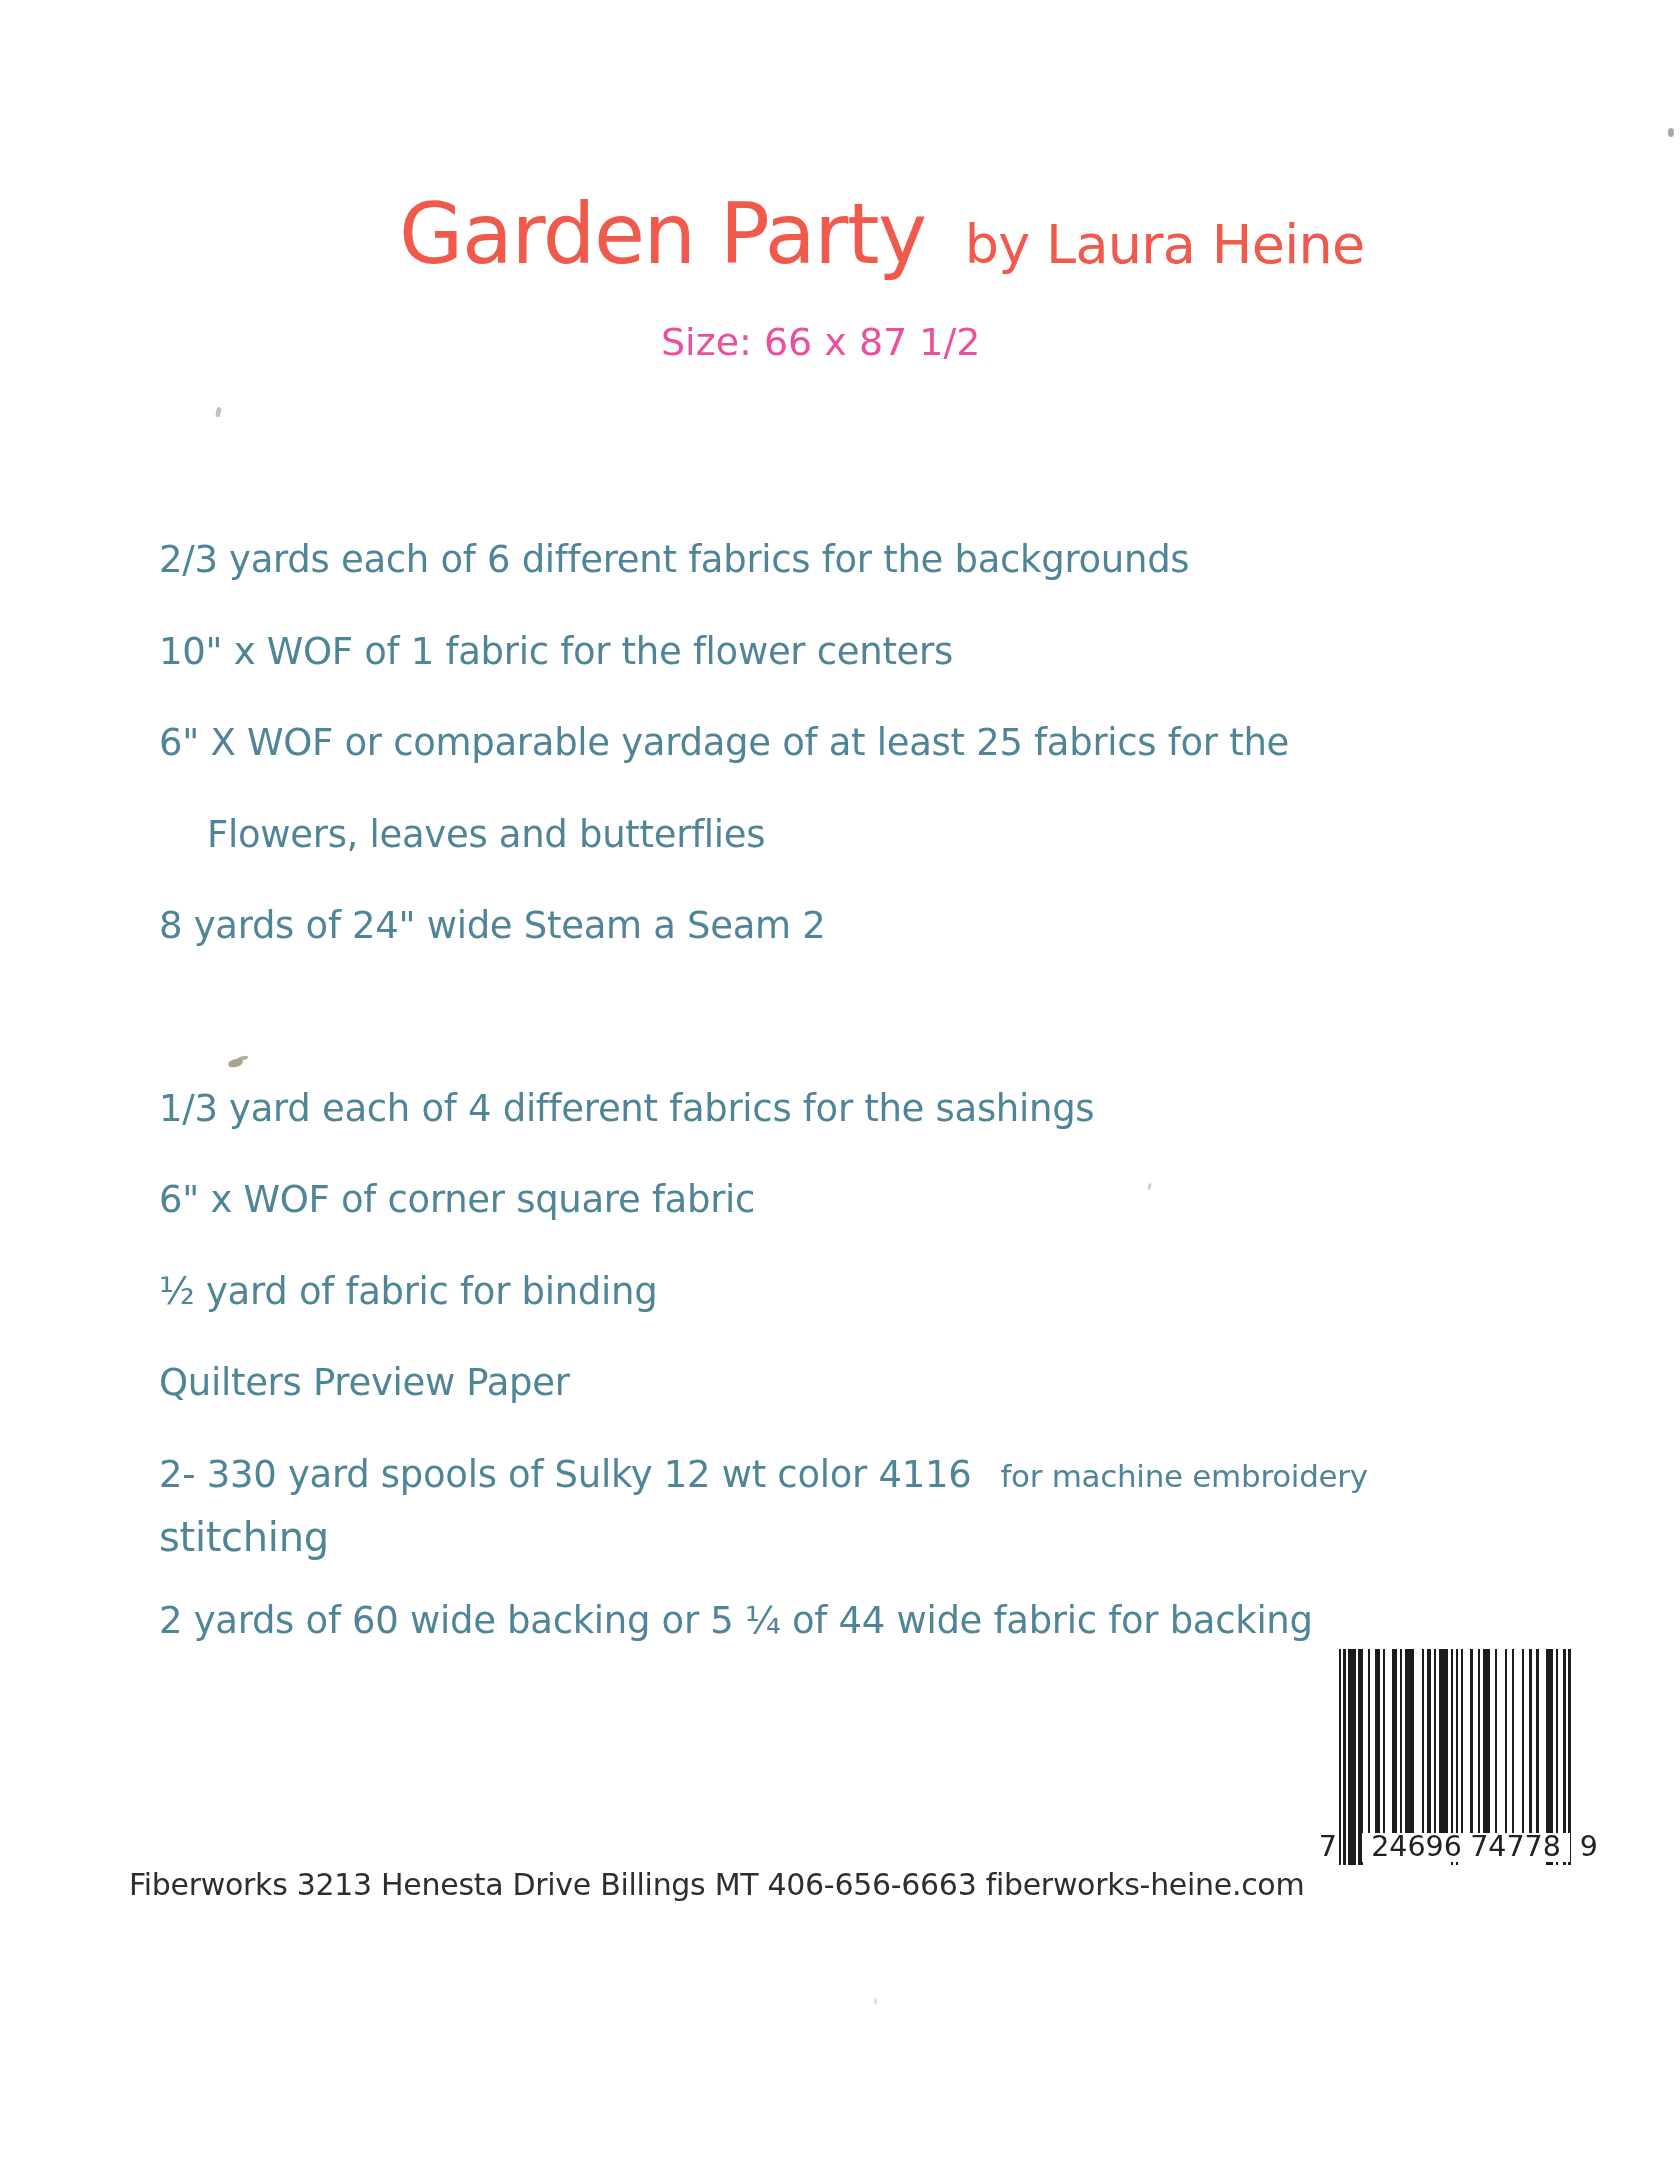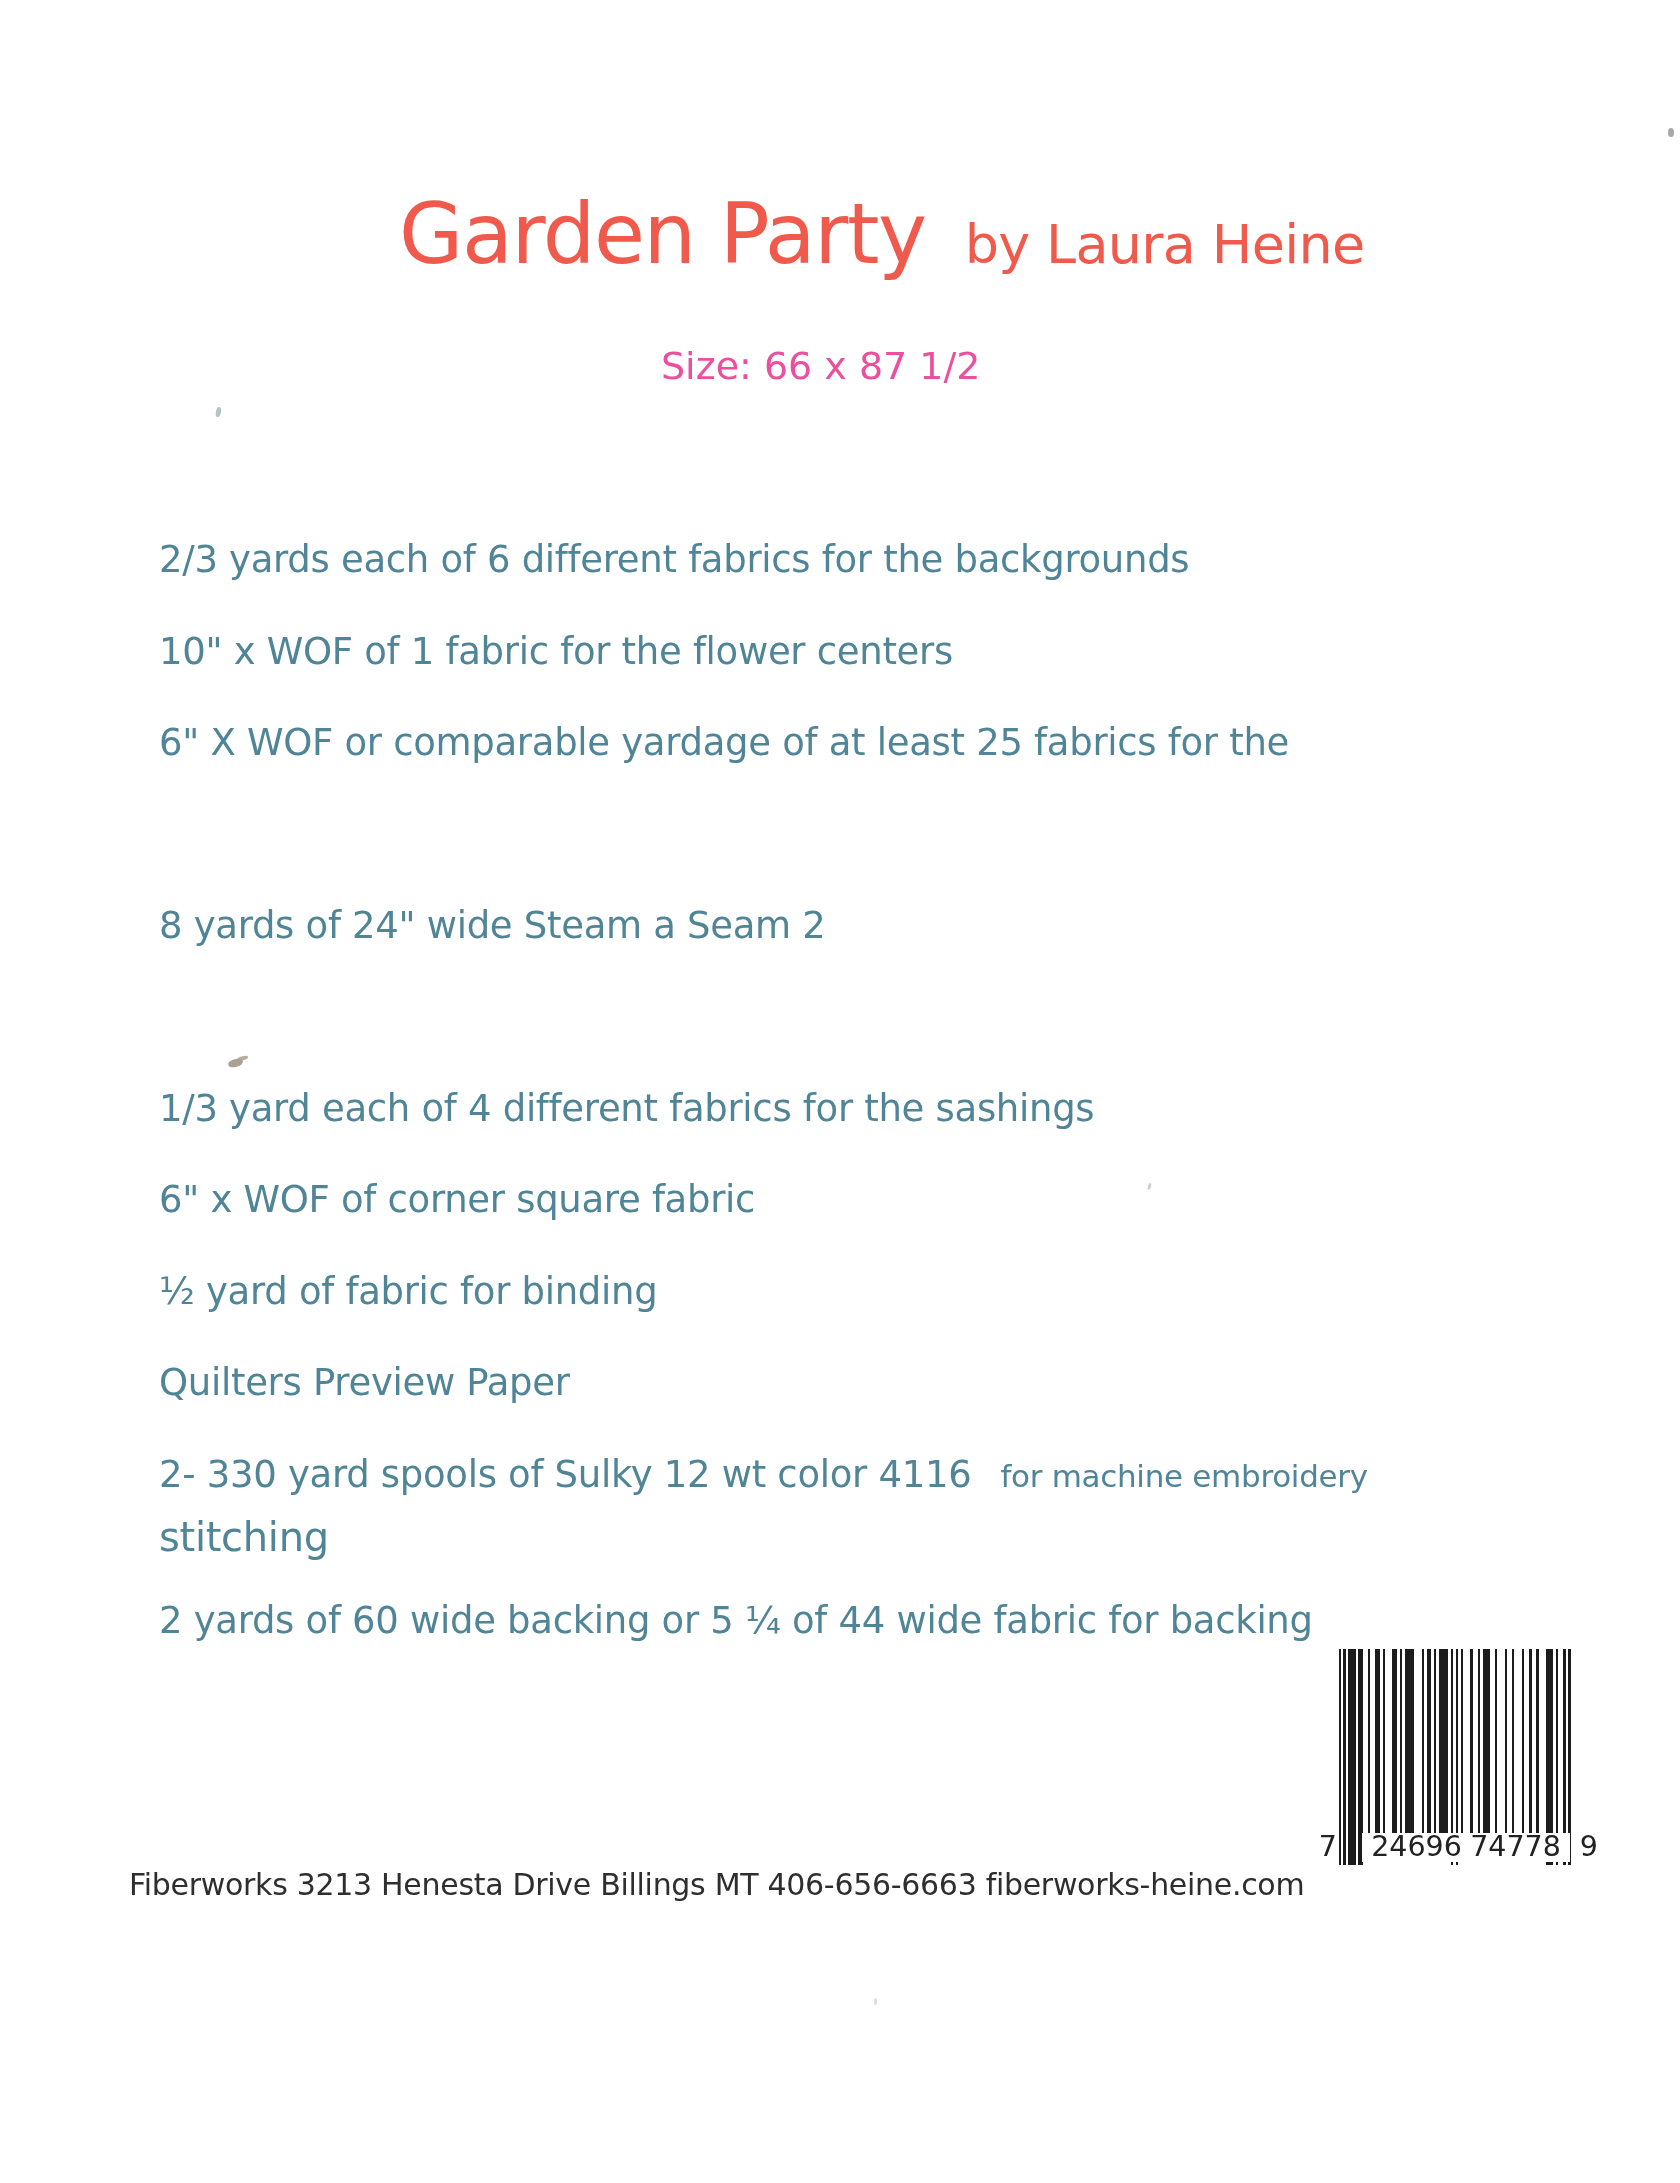--- a/index.html
+++ b/index.html
@@ -20,21 +20,21 @@
     font-size:83px;line-height:1.1;
     color:var(--coral,#ef5a4c);
     letter-spacing:-1.4px;
   }
   .byline{
     font-size:54px;line-height:1.1;
     color:var(--coral,#ef5a4c);
     letter-spacing:-0.7px;
   }
   .size-line{
-    position:absolute;left:661px;top:342px;
+    position:absolute;left:661px;top:318px;
     font-size:38px;line-height:1.3;
     color:var(--pink,#ec4f9d);
     letter-spacing:0px;white-space:nowrap;
   }
   
   .supply-heading{
     position:absolute;left:161px;top:415px;margin:0;
     font-size:62px;line-height:1.25;font-weight:normal;
     color:var(--teal,#4f8596);
     letter-spacing:-0.7px;white-space:nowrap;
@@ -109,20 +109,21 @@
     <span class="title">Garden Party</span>
     <span class="byline">by Laura Heine</span>
   </header>
 
   <div class="size-line">Size:  66 x 87 1/2</div>
 
 
   <div class="line l1">2/3 yards each of 6 different fabrics for the backgrounds</div>
   <div class="line l2">10" x WOF of 1 fabric for the flower centers</div>
   <div class="line l3">6" X WOF or comparable yardage of at least 25 fabrics for the</div>
+  <div class="line l4">Flowers, leaves and butterflies</div>
   <div class="line l5">8 yards of 24" wide Steam a Seam 2</div>
   <div class="line l7">1/3 yard each of 4 different fabrics for the sashings</div>
   <div class="line l8">6" x WOF of corner square fabric</div>
   <div class="line l10">Quilters Preview Paper</div>
   <div class="line l9">½ yard of fabric for binding</div>
   <div class="line l11">
     <span>2- 330 yard spools of Sulky 12 wt color 4116</span><span class="note">for machine embroidery</span>
   </div>
   <div class="line l12 small">stitching</div>
   <div class="line l13">2 yards of 60 wide backing or 5 ¼ of 44 wide fabric for backing</div>

